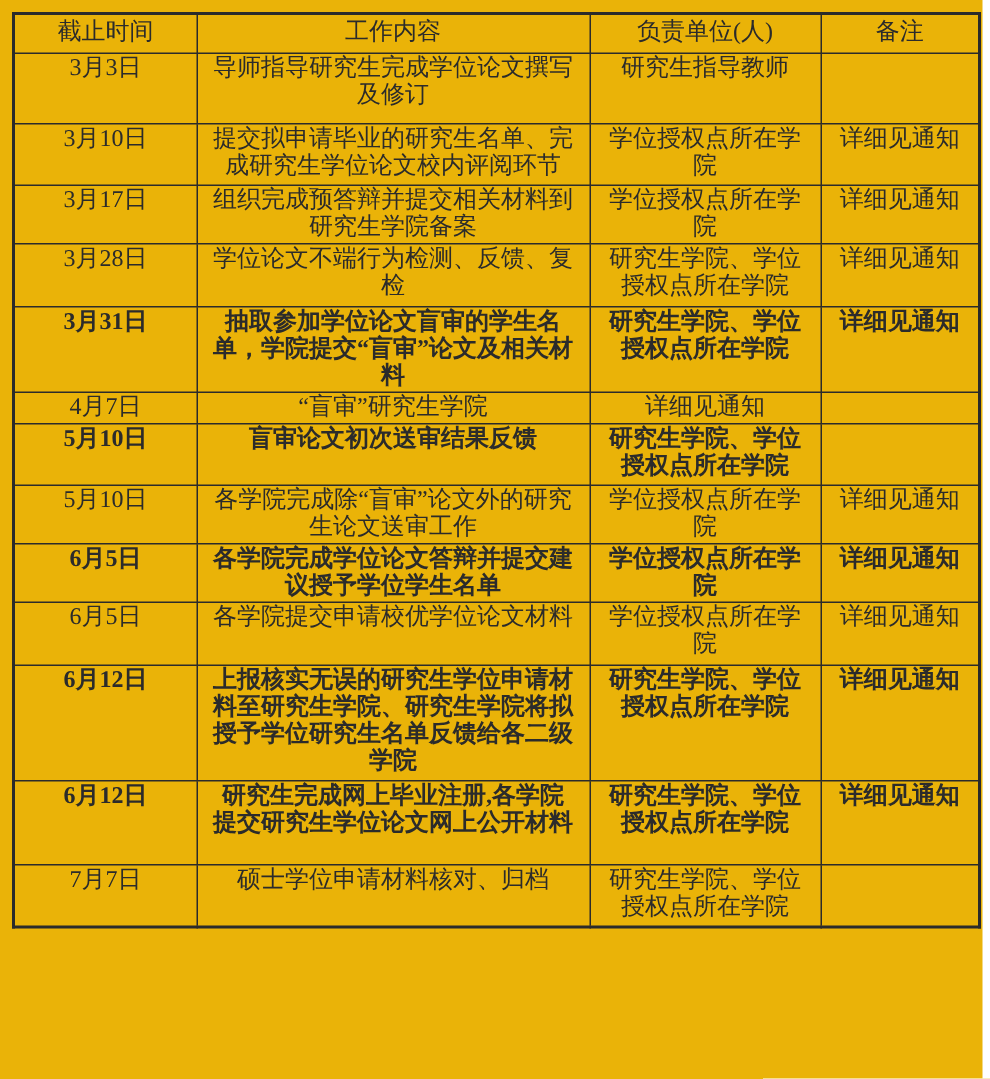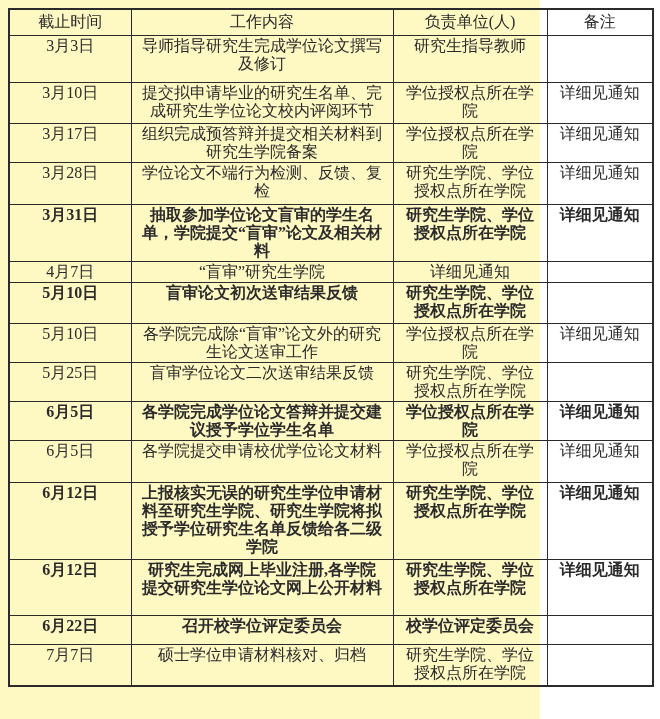--- a/index.html
+++ b/index.html
@@ -3,25 +3,25 @@
 <meta charset="utf-8">
 <style>
   html, body {
     margin: 0;
     padding: 0;
     background: #ffffff;
     font-family: "Liberation Serif", serif;
     color: #2b2b2b;
   }
   .page {
-    width: 540px;
+    width: 655px;
     height: 719px;
     box-sizing: border-box;
     padding: 8px;
-    background: #fef9c3;
+    background: #eab308;
   }
   table.schedule {
     border-collapse: collapse;
     table-layout: fixed;
     width: 644px;
     border: 2px solid #2b2b2b;
   }
   col.c-date  { width: 122px; }
   col.c-task  { width: 262px; }
   col.c-owner { width: 154px; }
@@ -111,26 +111,20 @@
           <td class="cell-task">盲审论文初次送审结果反馈</td>
           <td class="cell-owner">研究生学院、学位授权点所在学院</td>
           <td class="cell-note"></td>
         </tr>
         <tr>
           <td class="cell-date" style="height: 35px;">5月10日</td>
           <td class="cell-task">各学院完成除“盲审”论文外的研究生论文送审工作</td>
           <td class="cell-owner">学位授权点所在学院</td>
           <td class="cell-note">详细见通知</td>
         </tr>
-        <tr>
-          <td class="cell-date" style="height: 36px;">5月25日</td>
-          <td class="cell-task">盲审学位论文二次送审结果反馈</td>
-          <td class="cell-owner">研究生学院、学位授权点所在学院</td>
-          <td class="cell-note"></td>
-        </tr>
         <tr class="bold">
           <td class="cell-date" style="height: 35px;">6月5日</td>
           <td class="cell-task">各学院完成学位论文答辩并提交建议授予学位学生名单</td>
           <td class="cell-owner">学位授权点所在学院</td>
           <td class="cell-note">详细见通知</td>
         </tr>
         <tr>
           <td class="cell-date" style="height: 42px;">6月5日</td>
           <td class="cell-task">各学院提交申请校优学位论文材料</td>
           <td class="cell-owner">学位授权点所在学院</td>
@@ -141,26 +135,20 @@
           <td class="cell-task">上报核实无误的研究生学位申请材料至研究生学院、研究生学院将拟授予学位研究生名单反馈给各二级学院</td>
           <td class="cell-owner">研究生学院、学位授权点所在学院</td>
           <td class="cell-note">详细见通知</td>
         </tr>
         <tr class="bold">
           <td class="cell-date" style="height: 56px;">6月12日</td>
           <td class="cell-task">研究生完成网上毕业注册,各学院提交研究生学位论文网上公开材料</td>
           <td class="cell-owner">研究生学院、学位授权点所在学院</td>
           <td class="cell-note">详细见通知</td>
         </tr>
-        <tr class="bold">
-          <td class="cell-date" style="height: 29px;">6月22日</td>
-          <td class="cell-task">召开校学位评定委员会</td>
-          <td class="cell-owner">校学位评定委员会</td>
-          <td class="cell-note"></td>
-        </tr>
         <tr>
           <td class="cell-date" style="height: 42px;">7月7日</td>
           <td class="cell-task">硕士学位申请材料核对、归档</td>
           <td class="cell-owner">研究生学院、学位授权点所在学院</td>
           <td class="cell-note"></td>
         </tr>
       </tbody>
   </table>
 </div>
 

